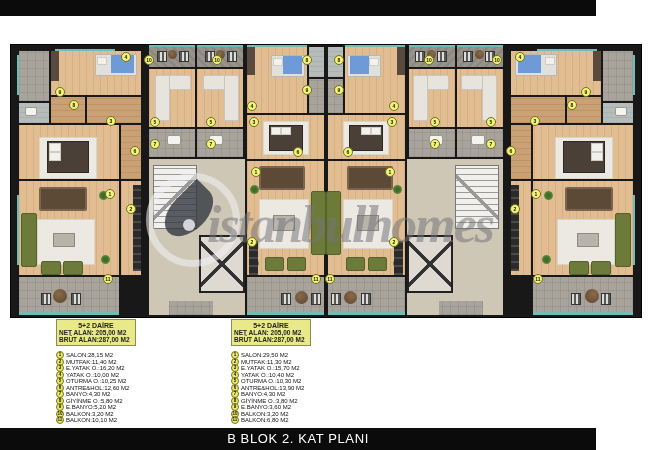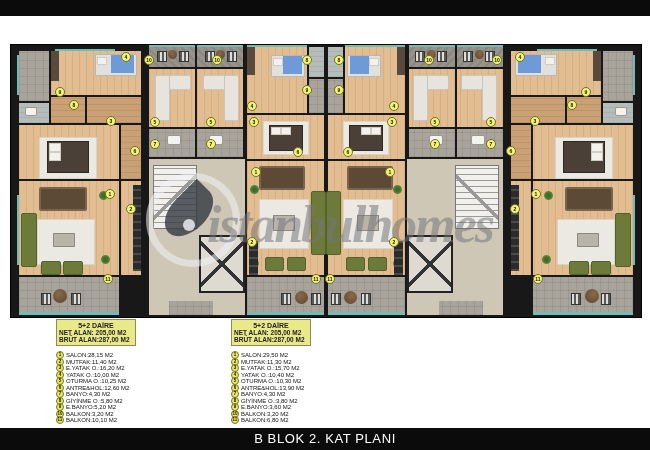--- a/index.html
+++ b/index.html
@@ -1,18 +1,18 @@
 <!DOCTYPE html>
 <html><head>
 <meta charset="utf-8">
 <style>
   html,body{margin:0;padding:0;background:#fff;}
   .page{position:relative;width:650px;height:450px;background:#fff;overflow:hidden;
         font-family:"Liberation Sans",sans-serif;}
-  .bar{position:absolute;left:0;width:650px;background:#0b0b0b;}
+  .bar{position:absolute;left:0;width:596px;background:#0b0b0b;}
   .topbar{top:0;height:16px;}
   .bottombar{top:428px;height:22px;color:#fff;font-size:13px;letter-spacing:.6px;
              text-align:center;line-height:22px;}
   
   .plan{position:absolute;left:10px;top:44px;width:630px;height:272px;background:#181818;border:1px solid #000;}
   .half{position:absolute;top:0;left:0;width:315px;height:272px;z-index:1;}
   .half.mir{left:315px;transform:scaleX(-1);}
   .half div{position:absolute;}
   .wood{background:#e2bd92;background-image:repeating-linear-gradient(90deg,rgba(140,90,45,.14) 0 1px,transparent 1px 7px);}
   .woodd{background:#c9a175;background-image:repeating-linear-gradient(0deg,rgba(120,75,35,.15) 0 1px,transparent 1px 6px);}

